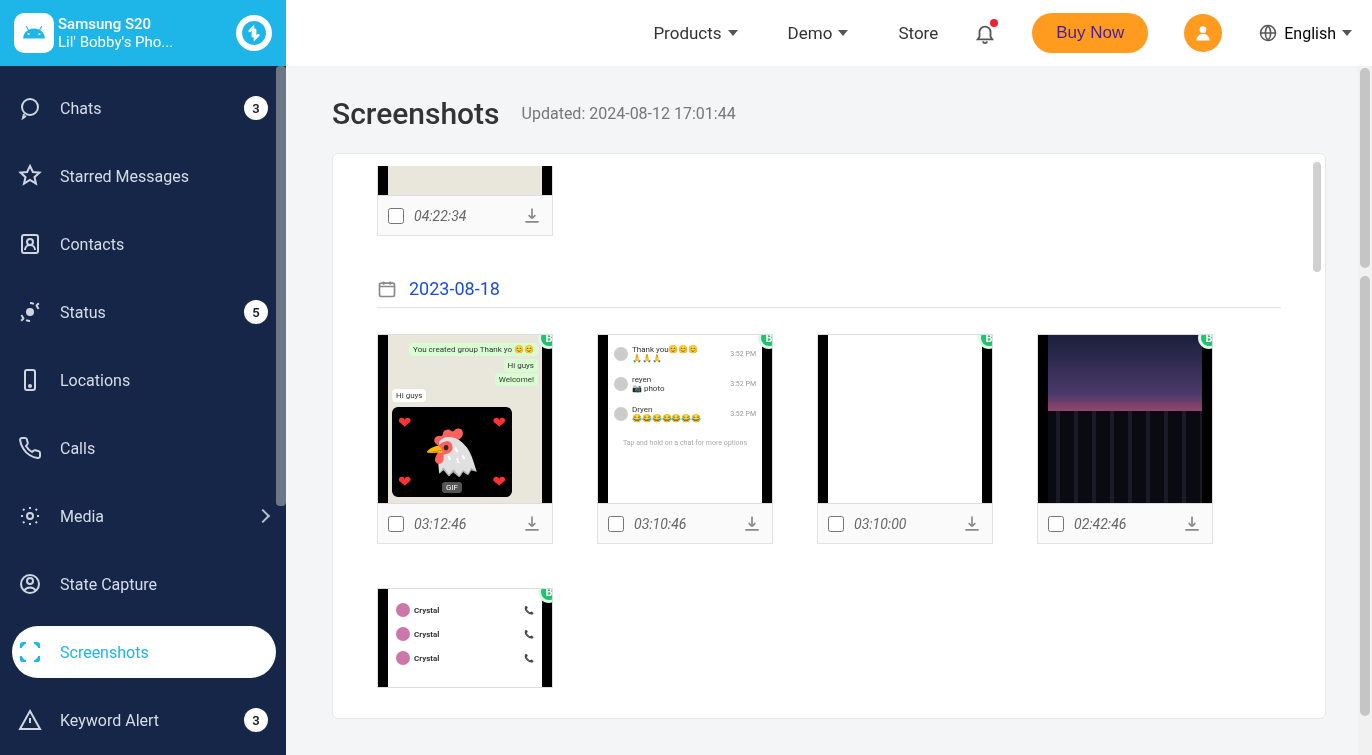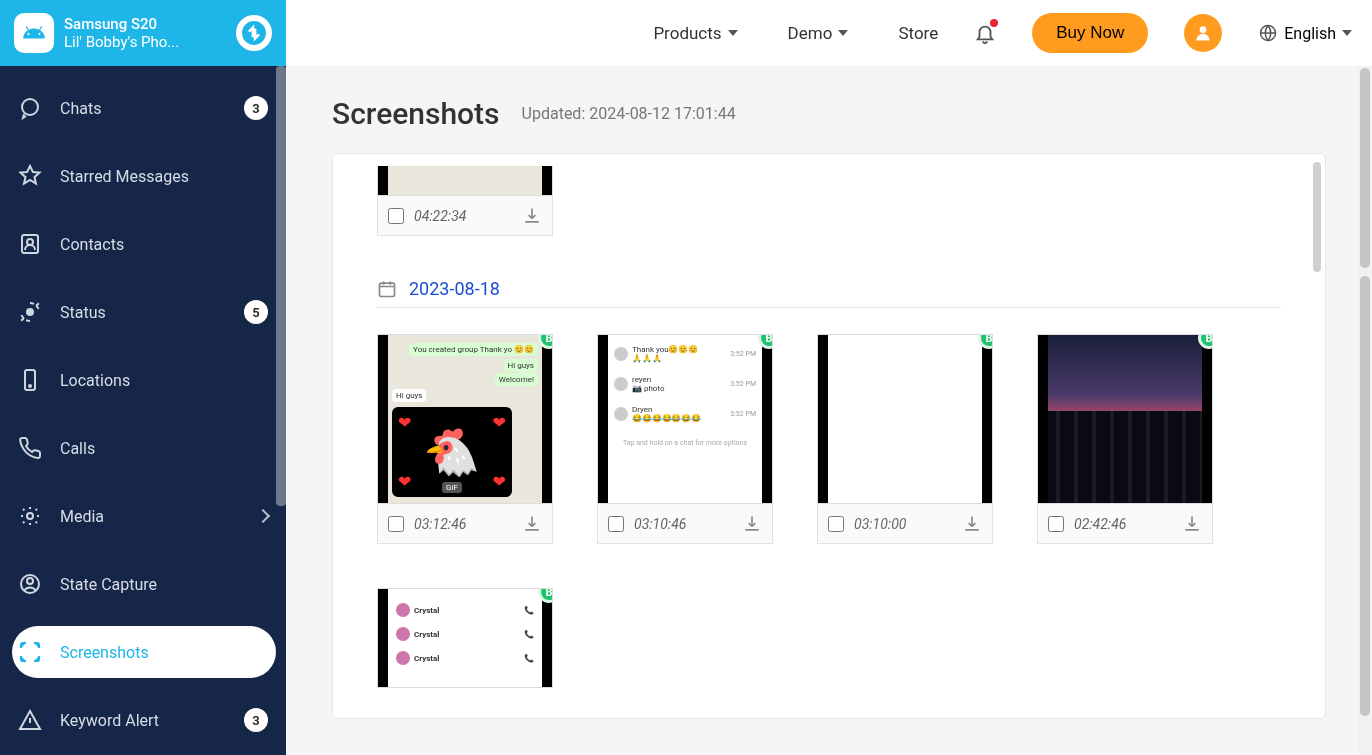--- a/index.html
+++ b/index.html
@@ -2,21 +2,21 @@
 <html><head>
 <meta charset="utf-8">
 <style>
   * { box-sizing: border-box; margin: 0; padding: 0; }
   body { font-family: -apple-system, BlinkMacSystemFont, "Segoe UI", Roboto, sans-serif; background:#f5f5f5; width:1372px; height:755px; overflow:hidden; }
 
   .app { display:flex; height:755px; }
 
   
   .sidebar { width:286px; background:#152648; color:#fff; display:flex; flex-direction:column; flex-shrink:0; position:relative; }
-  .device-bar { height:66px; background:#1eb5e8; display:flex; align-items:center; padding:0 14px; gap:10px; }
+  .device-bar { height:66px; background:#1eb5e8; display:flex; align-items:center; padding:0 14px; gap:4px; }
   .android-badge { width:40px; height:40px; background:#fff; border-radius:10px; display:flex; align-items:center; justify-content:center; }
   .android-badge svg { width:26px; height:26px; }
   .device-text { flex:1; overflow:hidden; }
   .device-model { font-size:15px; font-weight:500; }
   .device-name  { font-size:15px; white-space:nowrap; overflow:hidden; text-overflow:ellipsis; }
   .swap-btn { width:36px; height:36px; border-radius:50%; background:#fff; display:flex; align-items:center; justify-content:center; cursor:pointer; }
   .swap-btn svg { width:26px; height:26px; }
 
   .nav { flex:1; overflow-y:auto; padding-top:8px; }
   .nav-item { height:68px; display:flex; align-items:center; padding:0 18px; gap:18px; cursor:pointer; color:#d7dde6; font-size:16px; position:relative;}
@@ -37,21 +37,21 @@
   .sidebar-thumb { position:absolute; right:0; top:0; width:10px; height:440px; background:rgba(200,200,200,.5); border-radius:4px;}
 
   
   .content { flex:1; display:flex; flex-direction:column; background:#fff; position:relative;}
   .topbar { height:66px; display:flex; align-items:center; justify-content:flex-end; padding:0 20px; gap:36px; background:#fff;}
   .topnav { display:flex; align-items:center; gap:50px; font-size:17px; color:#333; }
   .topnav-item { display:flex; align-items:center; gap:6px; cursor:pointer;}
   .caret-down { width:0; height:0; border-left:5px solid transparent; border-right:5px solid transparent; border-top:6px solid #555;}
   .notif { position:relative; cursor:pointer;}
   .notif-dot { position:absolute; top:-2px; right:-2px; width:8px; height:8px; background:#e23; border-radius:50%;}
-  .buy-btn { background:#ff9b1e; color:#000000; border:none; border-radius:20px; padding:10px 24px; font-size:17px; font-weight:500; cursor:pointer;}
+  .buy-btn { background:#ff9b1e; color:#4c1d95; border:none; border-radius:20px; padding:10px 24px; font-size:17px; font-weight:500; cursor:pointer;}
   .avatar-btn { width:38px; height:38px; border-radius:50%; background:#ff9b1e; display:flex; align-items:center; justify-content:center; cursor:pointer;}
   .lang { display:flex; align-items:center; gap:6px; cursor:pointer; color:#000000;}
 
   .page-body { flex:1; background:#f4f5f7; overflow:auto; padding:30px 46px 0 46px; position:relative;}
 
   .page-head { display:flex; align-items:center; gap:22px; margin-bottom:22px;}
   .page-title { font-size:30px; color:#333; font-weight:500;}
   .sync-btn { display:flex; align-items:center; gap:10px; background:#1eb5e8; color:#fff; border:none; border-radius:22px; padding:10px 26px; font-size:18px; cursor:pointer;}
   .updated { color:#777; font-size:16px;}
 

